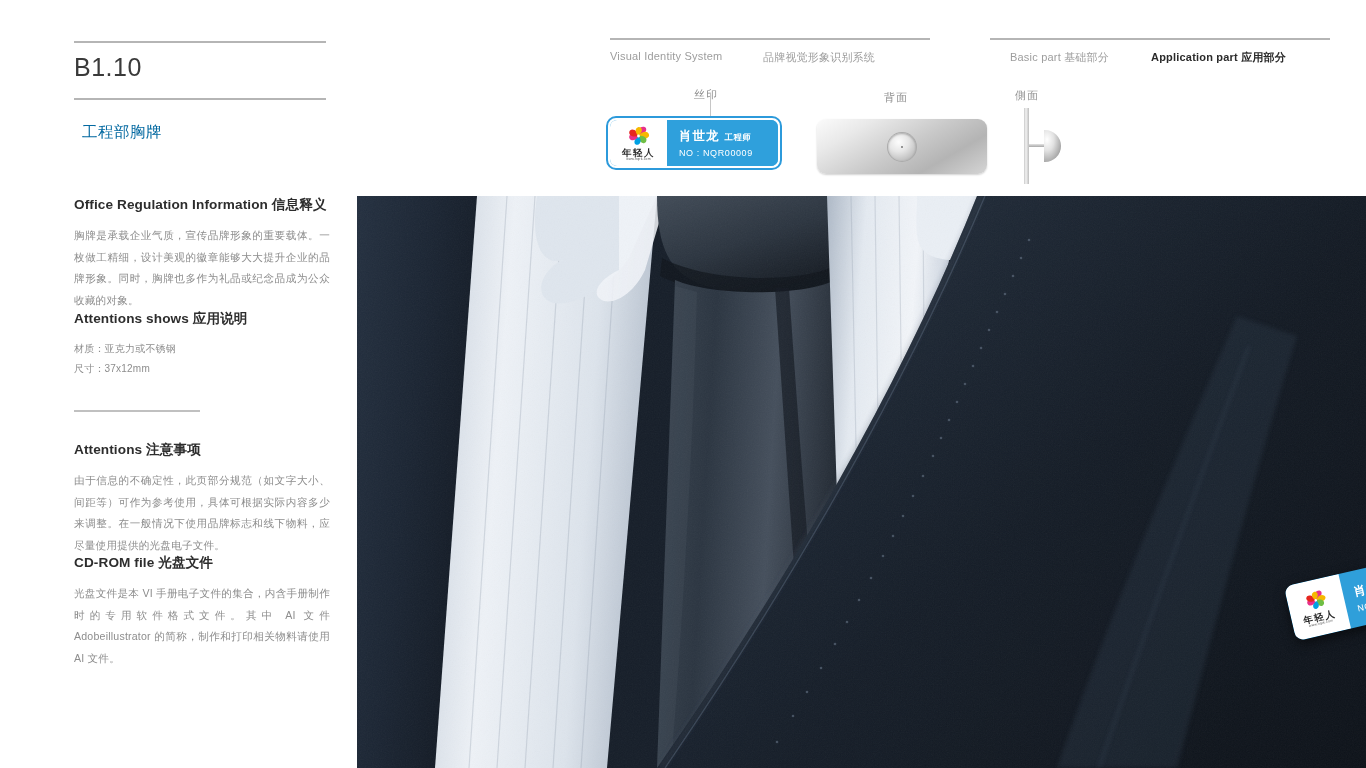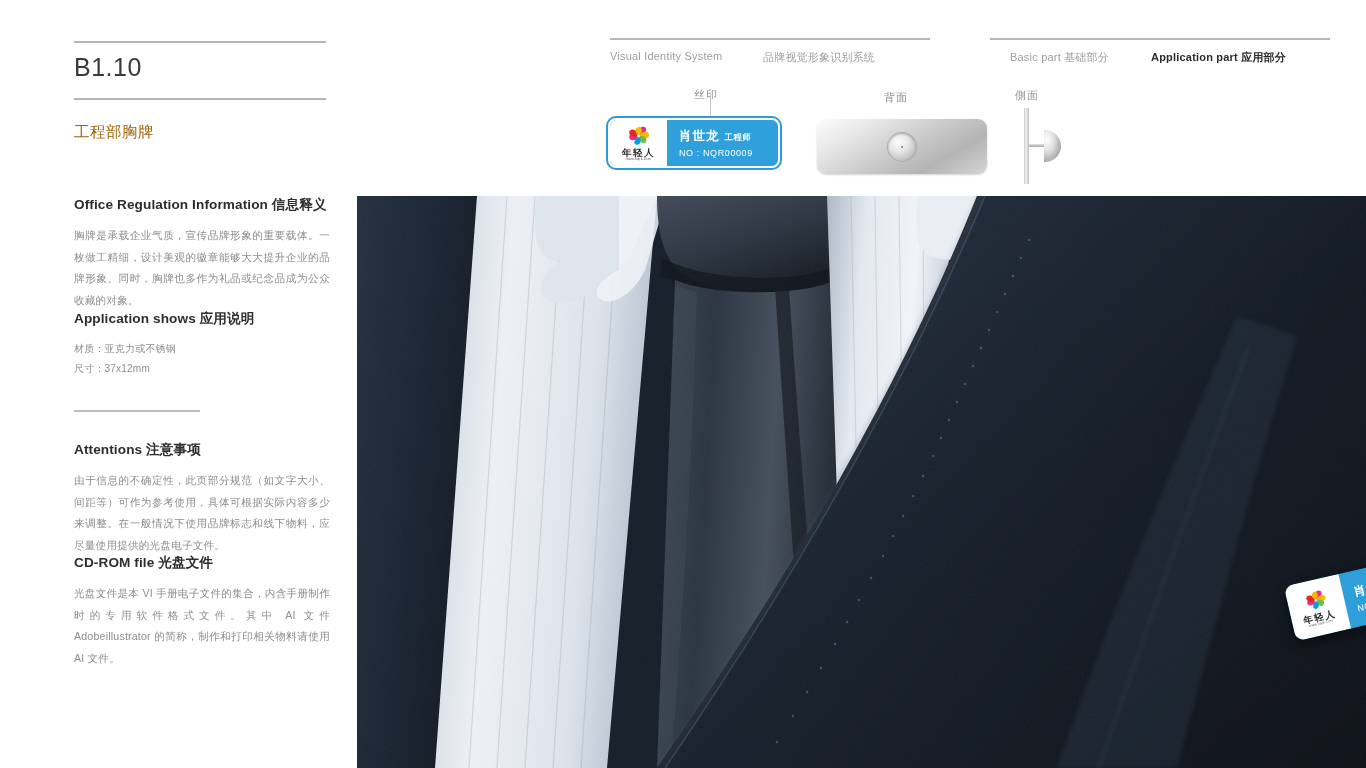--- a/index.html
+++ b/index.html
@@ -16,22 +16,22 @@
 
   .rule-top { position:absolute; left:0; top:41px; width:252px; height:2px; background:#b5b5b5; }
   .rule-under-code { position:absolute; left:0; top:98px; width:252px; height:2px; background:#b5b5b5; }
 
   .code-num {
     position:absolute; left:0; top:53px;
     font-size:25px; color:#3a3a3a; letter-spacing:0.5px;
     font-weight:400;
   }
   .subject-title {
-    position:absolute; left:0; top:122px;
-    font-size:15.5px; color:#a16207; letter-spacing:0.5px;
+    position:absolute; left:8px; top:122px;
+    font-size:15.5px; color:#0369a1; letter-spacing:0.5px;
   }
 
   .sec { position:absolute; left:0; width:256px; }
   .sec-head {
     font-size:13.6px; color:#2d2d2d; font-weight:700;
     letter-spacing:0.1px; margin-bottom:11px; white-space:nowrap;
   }
   .sec-body {
     font-size:10.6px; color:#8d8d8d; line-height:2.03;
     text-align:justify; letter-spacing:0.2px;
@@ -166,21 +166,21 @@
     <div class="code-num">B1.10</div>
     <div class="rule-under-code"></div>
     <div class="subject-title">工程部胸牌</div>
 
     <div class="sec" id="sec-office">
       <div class="sec-head">Office Regulation Information 信息释义</div>
       <div class="sec-body">胸牌是承载企业气质，宣传品牌形象的重要载体。一枚做工精细，设计美观的徽章能够大大提升企业的品牌形象。同时，胸牌也多作为礼品或纪念品成为公众收藏的对象。</div>
     </div>
 
     <div class="sec" id="sec-application">
-      <div class="sec-head">Application shows 应用说明</div>
+      <div class="sec-head">Attentions shows 应用说明</div>
       <div class="sec-lines">材质：亚克力或不锈钢</div>
       <div class="sec-lines">尺寸：37x12mm</div>
     </div>
 
     <div class="rule-mid"></div>
 
     <div class="sec" id="sec-attentions">
       <div class="sec-head">Attentions 注意事项</div>
       <div class="sec-body">由于信息的不确定性，此页部分规范（如文字大小、间距等）可作为参考使用，具体可根据实际内容多少来调整。在一般情况下使用品牌标志和线下物料，应尽量使用提供的光盘电子文件。</div>
     </div>

